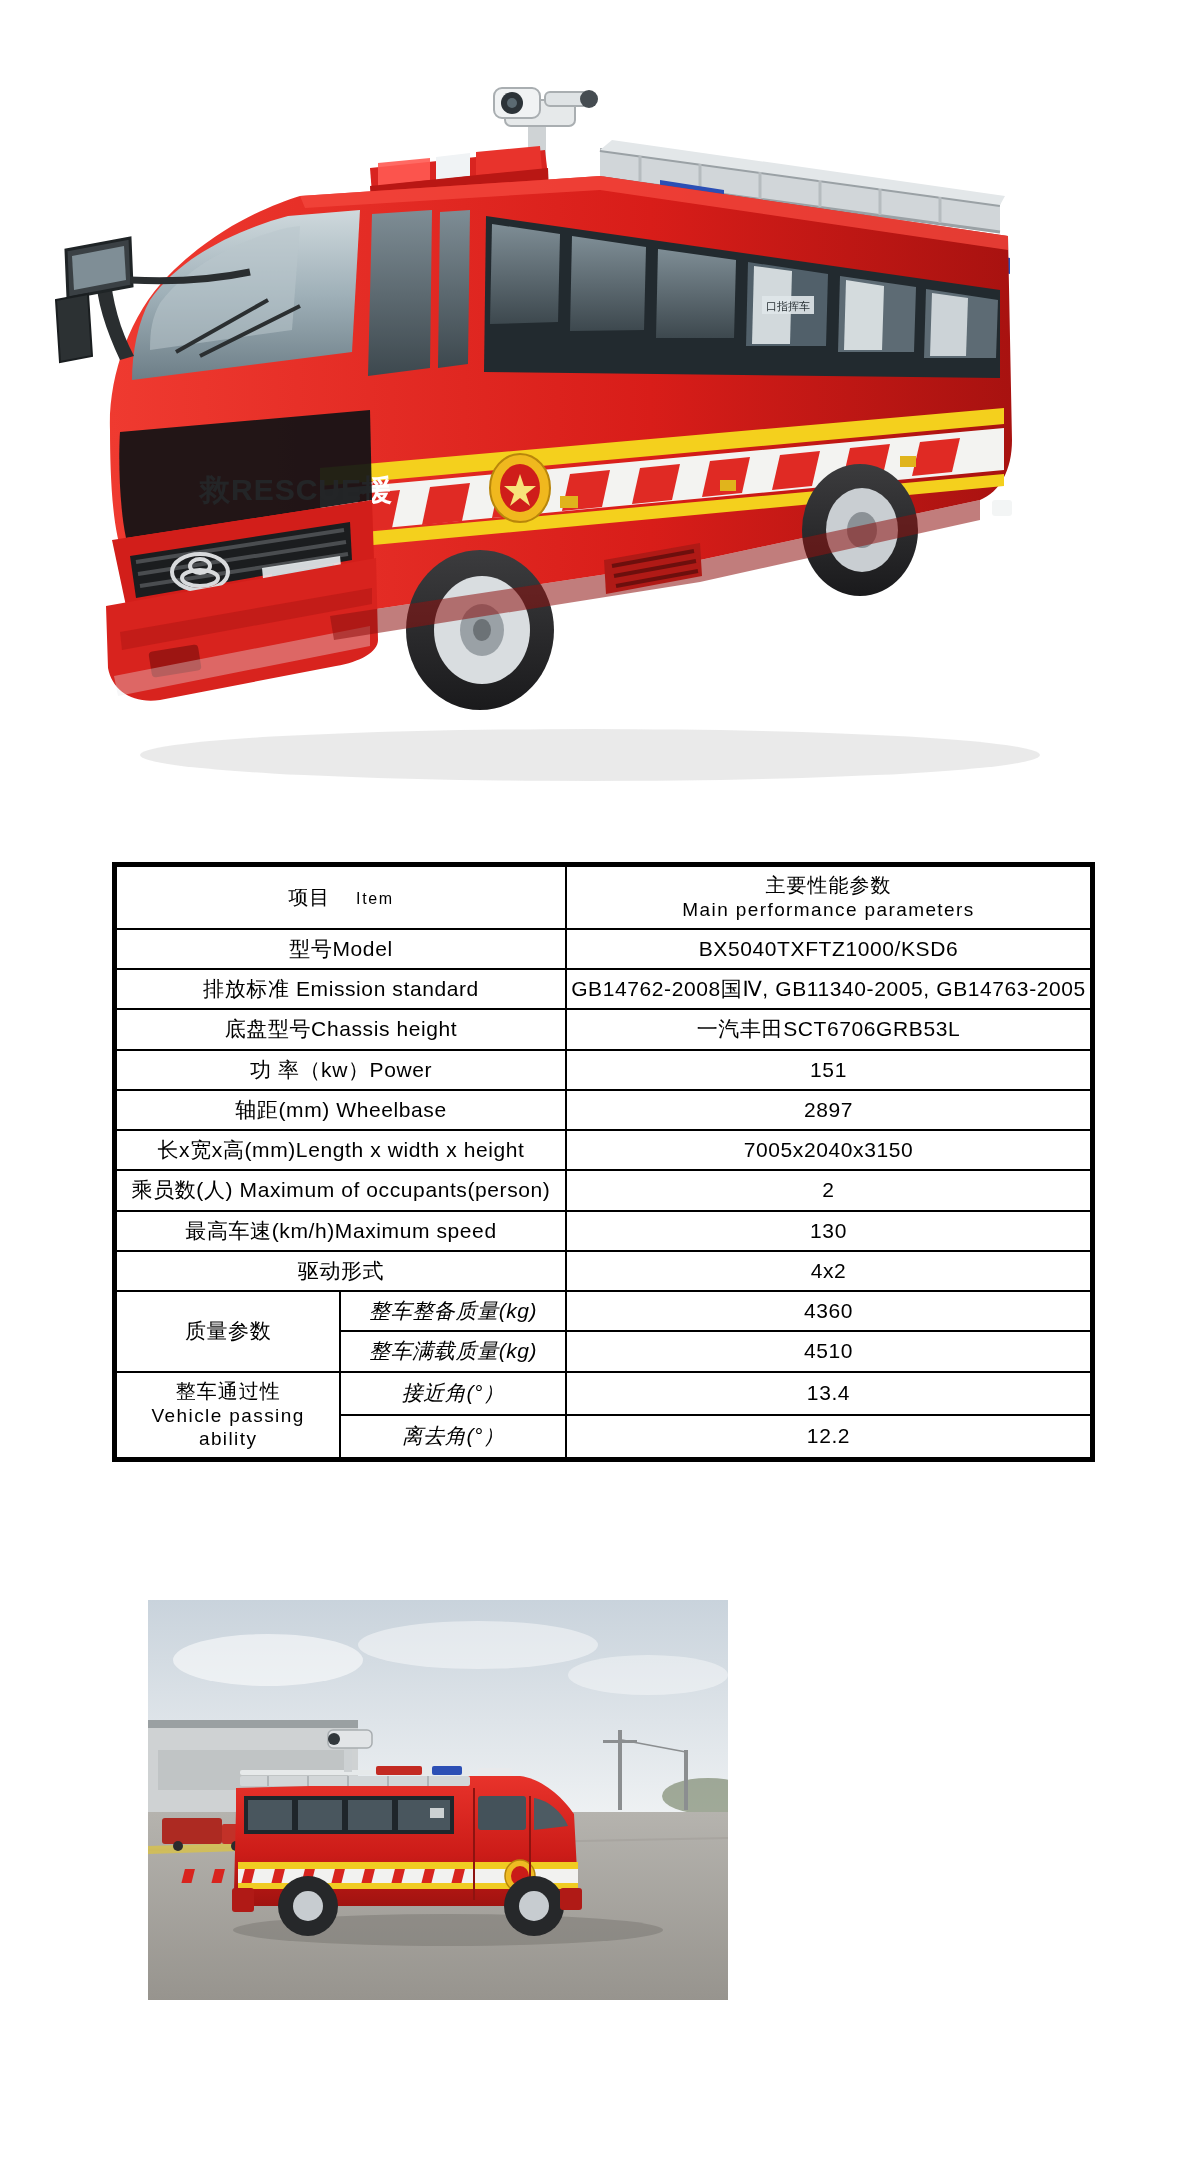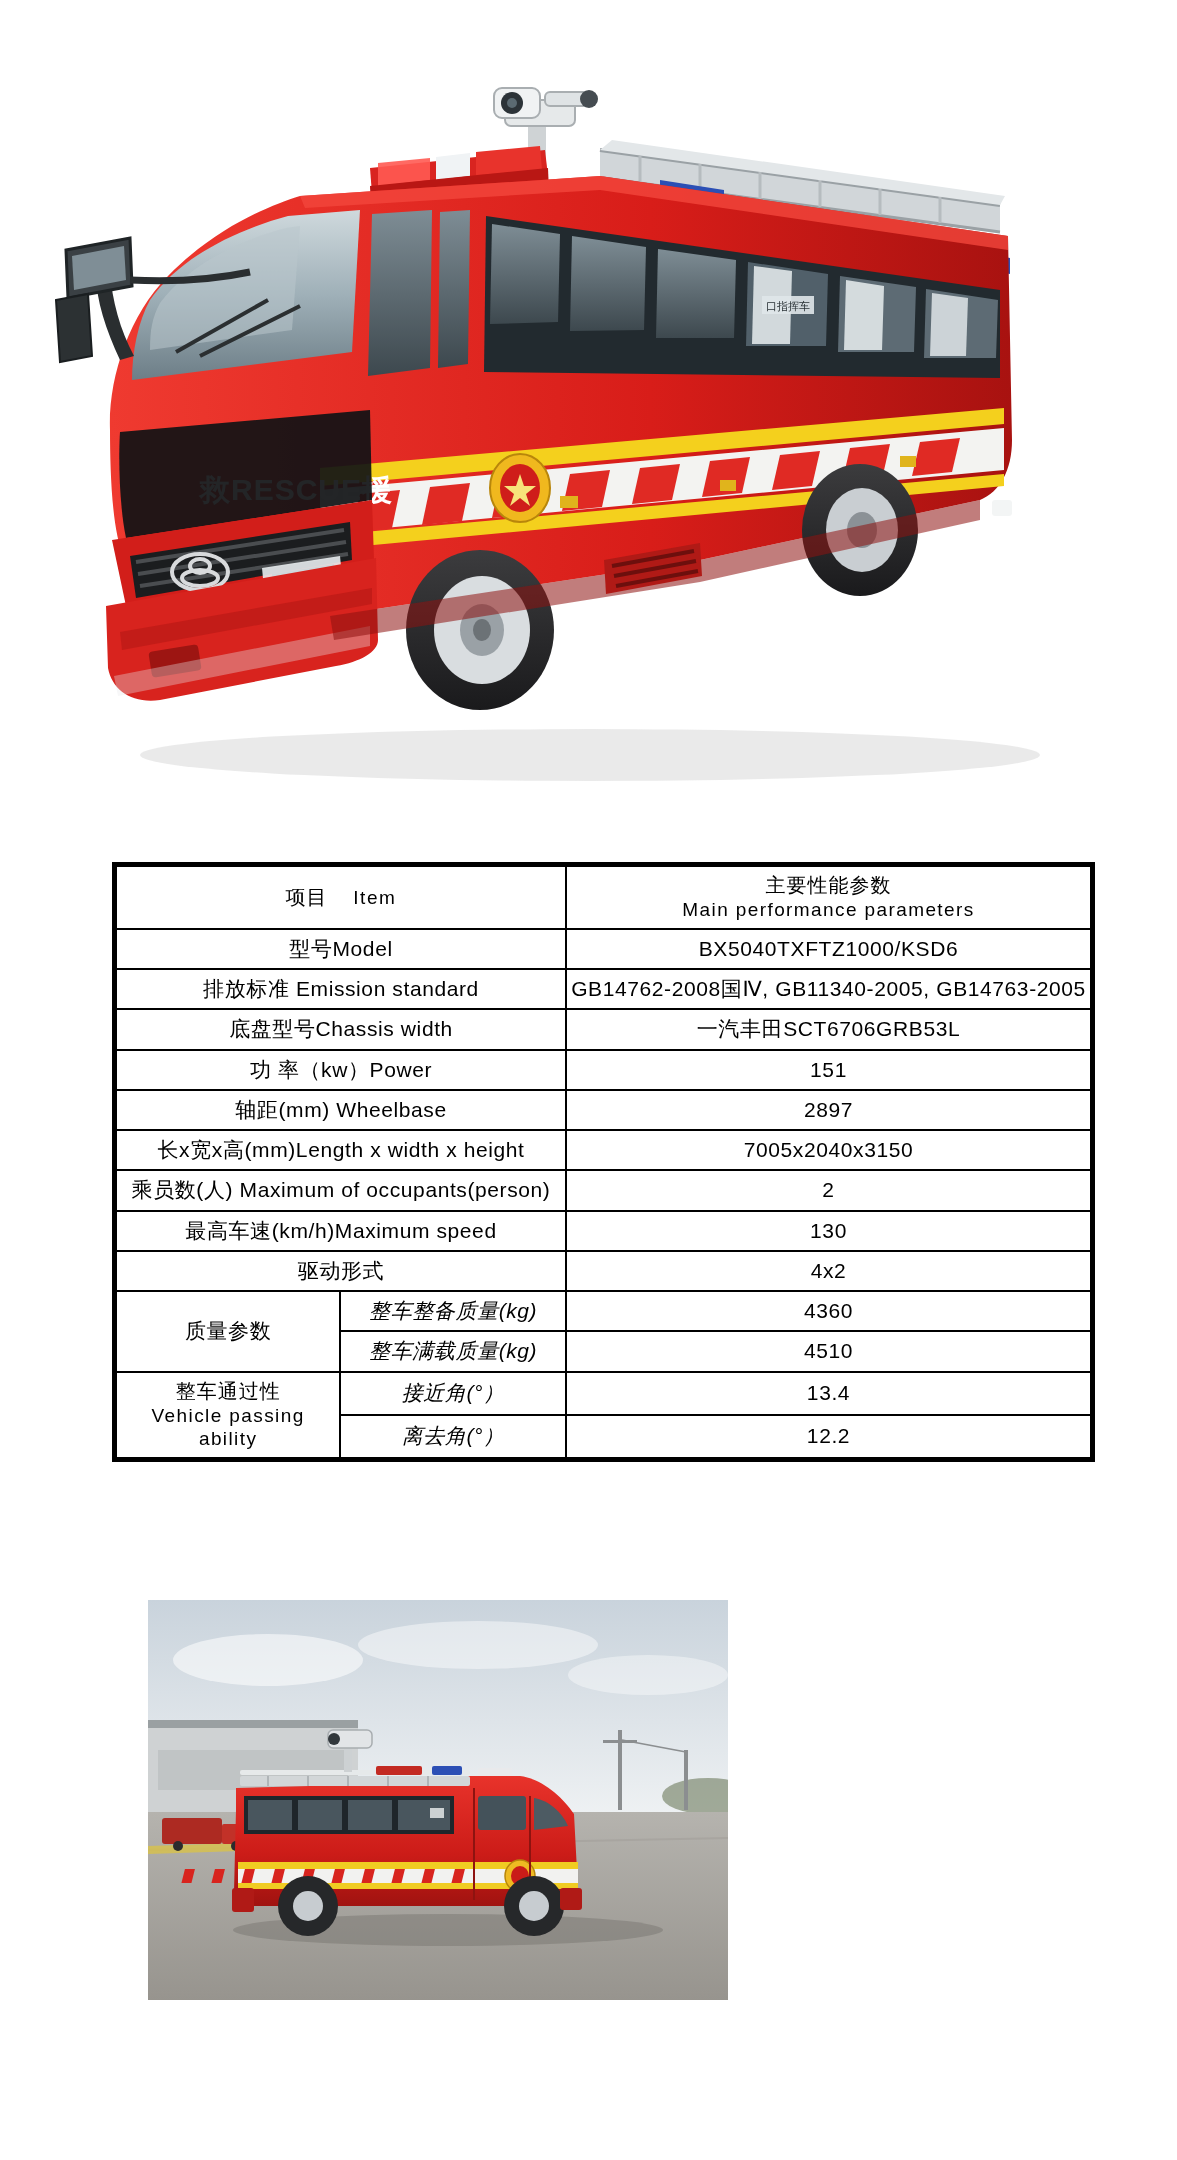--- a/index.html
+++ b/index.html
@@ -49,21 +49,21 @@
     padding: 6px 4px;
     font-size: 21px;
     letter-spacing: 0.6px;
     line-height: 1.25;
   }
   td.col-label { width: 440px; }
   td.col-label-half { width: 200px; }
   td.col-label-half2 { width: 240px; font-style: italic; }
   td.col-value { width: 515px; }
   .hdr-cn { font-size: 20px; letter-spacing: 1px; }
-  .hdr-en { font-size: 19px; letter-spacing: 1.6px; margin-top: 20px; }
+  .hdr-en { font-size: 16px; letter-spacing: 1.6px; margin-top: 20px; }
   .small { font-size: 19px; letter-spacing: 0.4px; }
   .val { font-size: 22px; letter-spacing: 1px; margin-top: 21px; }
   .val-sm { font-size: 18px; letter-spacing: 0.2px; margin-top: 14px; }
   .stack-cn { display:block; }
   .stack-en { display:block; font-size:19px; letter-spacing:1.4px; }
 
   
   .photo-bottom {
     position: absolute;
     left: 148px;
@@ -285,21 +285,21 @@
         <td class="col-label" colspan="2">型号Model</td>
         <td class="col-value val">BX5040TXFTZ1000/KSD6</td>
       </tr>
 
       <tr>
         <td class="col-label" colspan="2">排放标准 Emission standard</td>
         <td class="col-value val-sm">GB14762-2008国Ⅳ, GB11340-2005, GB14763-2005</td>
       </tr>
 
       <tr>
-        <td class="col-label" colspan="2">底盘型号Chassis width</td>
+        <td class="col-label" colspan="2">底盘型号Chassis height</td>
         <td class="col-value val">一汽丰田SCT6706GRB53L</td>
       </tr>
 
       <tr>
         <td class="col-label" colspan="2">功 率（kw）Power</td>
         <td class="col-value val">151</td>
       </tr>
 
       <tr>
         <td class="col-label" colspan="2">轴距(mm) Wheelbase</td>

